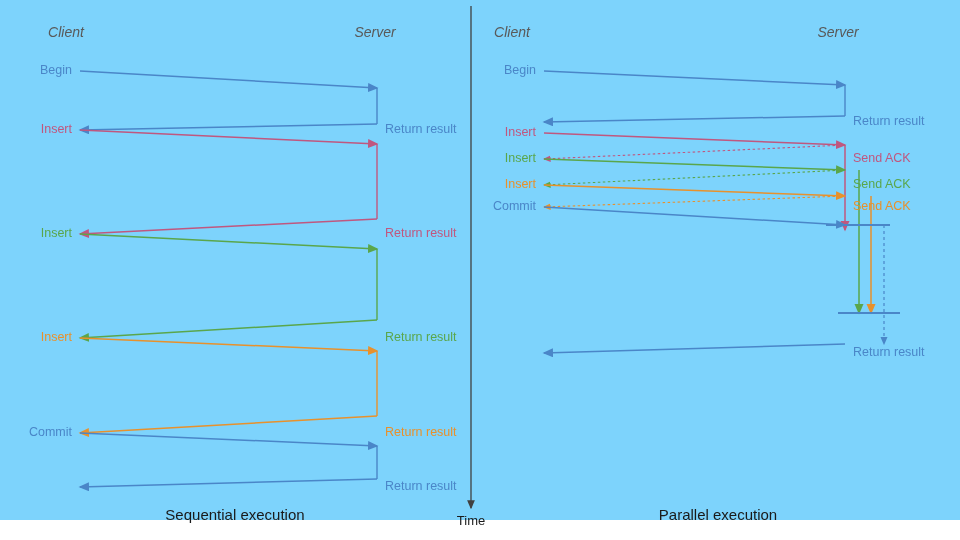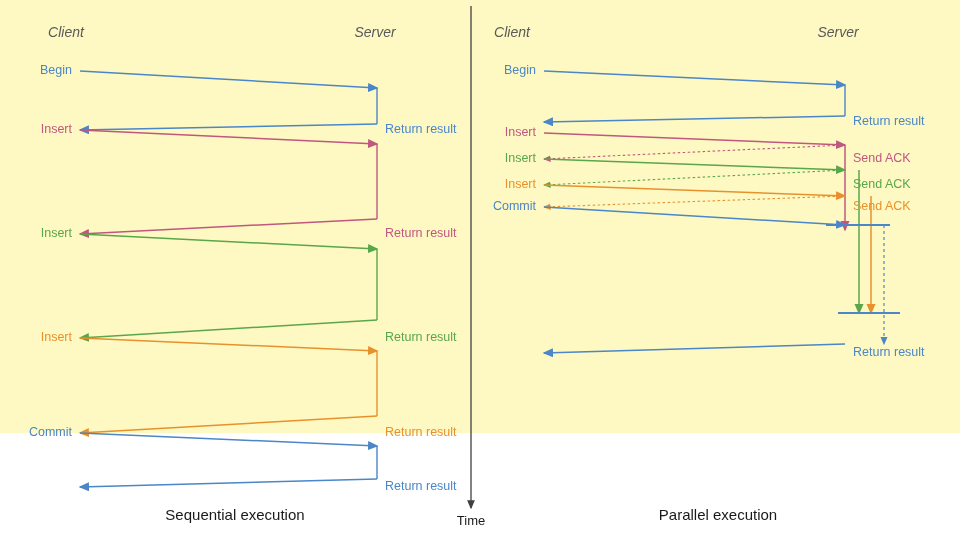--- a/index.html
+++ b/index.html
@@ -1,18 +1,18 @@
 <!DOCTYPE html>
 <html><head>
 <meta charset="utf-8">
 <style>
   html,body{margin:0;padding:0;background:#ffffff;}
   body{width:960px;height:540px;overflow:hidden;
        font-family:"Liberation Sans","DejaVu Sans",sans-serif;}
-  #stage{position:relative;width:960px;height:433px;background:#fef9c3;}
+  #stage{position:relative;width:960px;height:520px;background:#7dd3fc;}
   svg#diagram{position:absolute;left:0;top:0;width:960px;height:540px;}
   .lane-title{font-style:italic;font-size:14px;fill:#595959;}
   .msg-label{font-size:12.5px;}
   .caption{font-size:15px;fill:#1a1a1a;}
   .axis-label{font-size:13px;fill:#1a1a1a;}
   text{dominant-baseline:middle;}
 </style>
 </head>
 <body>
 

